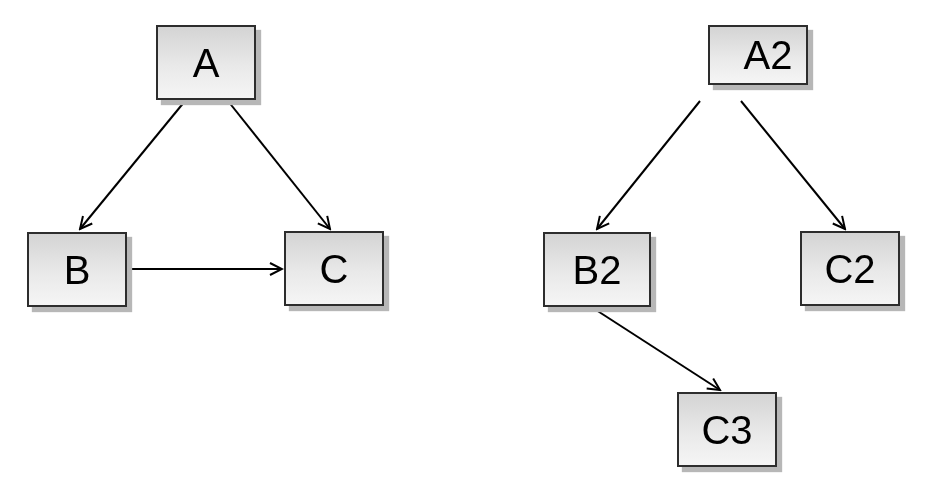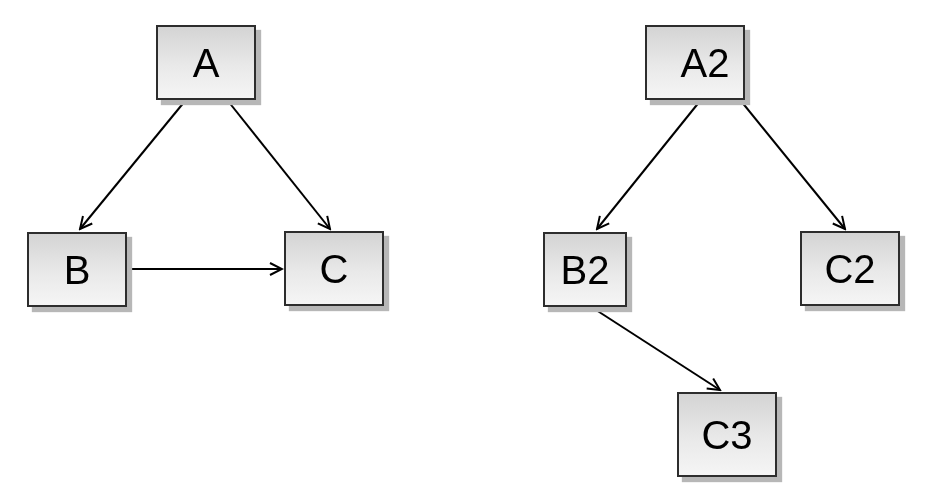--- a/index.html
+++ b/index.html
@@ -68,26 +68,26 @@
   <div class="node" style="left: 156px; top: 25px; width: 100px; height: 75px;">
     <span class="label">A</span>
   </div>
   <div class="node" style="left: 27px; top: 232px; width: 100px; height: 75px;">
     <span class="label">B</span>
   </div>
   <div class="node" style="left: 284px; top: 231px; width: 100px; height: 75px;">
     <span class="label">C</span>
   </div>
 
-  <div class="node" style="left: 645px; top: 25px; width: 100px; height: 75px; padding-left: 20px;">
+  <div class="node" style="left: 708px; top: 25px; width: 100px; height: 60px; padding-left: 20px;">
     <span class="label">A2</span>
   </div>
-  <div class="node" style="left: 543px; top: 232px; width: 84px; height: 75px;">
+  <div class="node" style="left: 543px; top: 232px; width: 108px; height: 75px;">
     <span class="label">B2</span>
   </div>
   <div class="node" style="left: 800px; top: 231px; width: 100px; height: 75px; align-items: center;">
     <span class="label">C2</span>
   </div>
-  <div class="node" style="left: 677px; top: 392px; width: 100px; height: 85px;">
+  <div class="node" style="left: 677px; top: 392px; width: 100px; height: 75px;">
     <span class="label">C3</span>
   </div>
 
 </div>
 
 </body></html>

